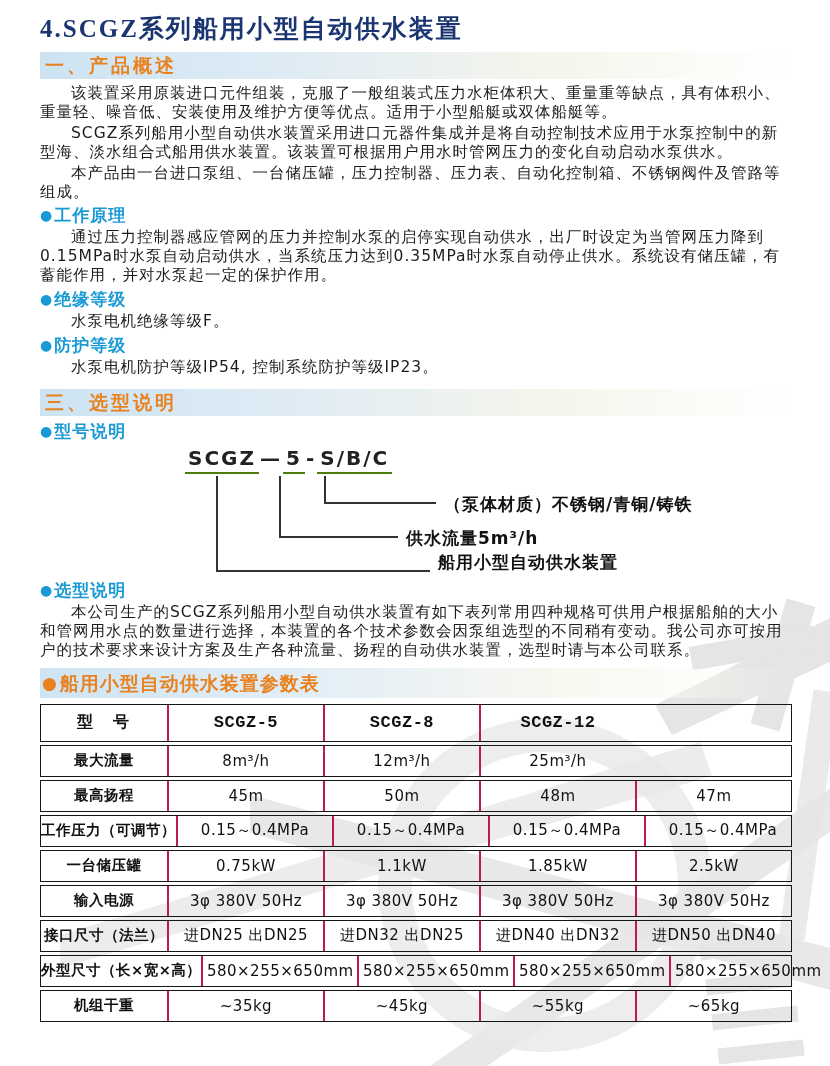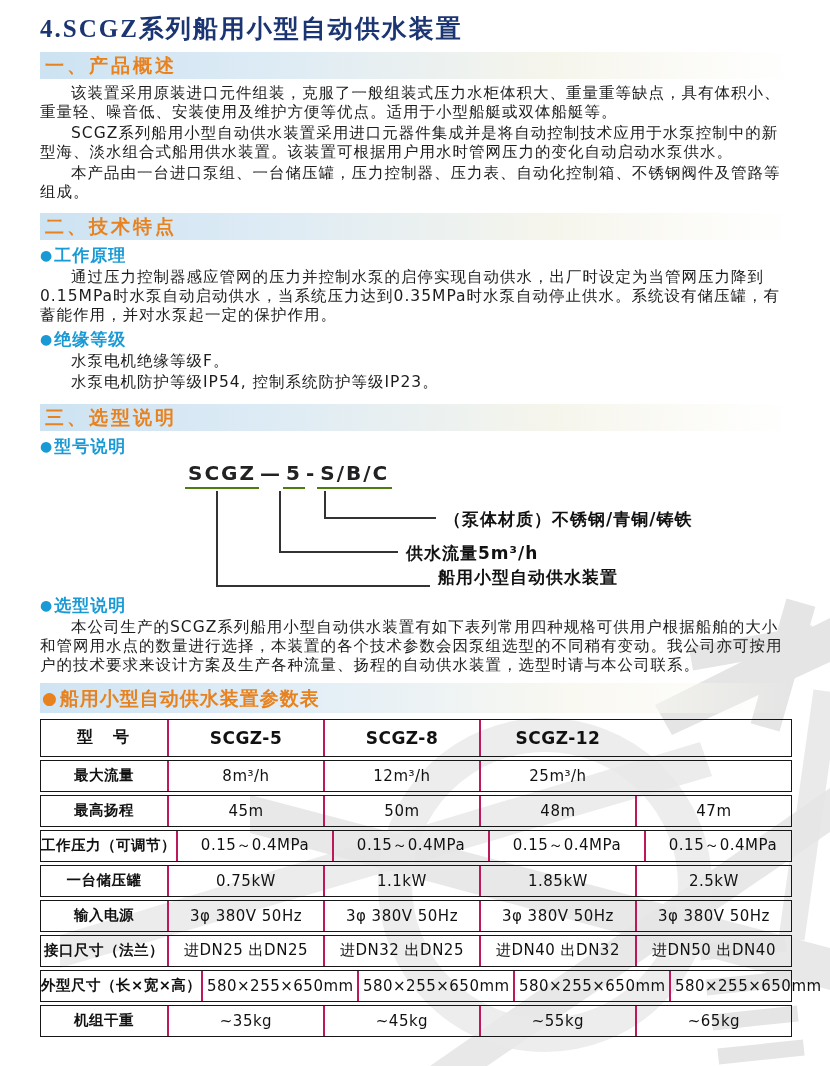--- a/index.html
+++ b/index.html
@@ -39,21 +39,21 @@
   .diagram{position:relative;height:132px;margin:2px 0 0 0;}
   .model{position:absolute;left:145px;top:2px;font-size:20px;font-weight:bold;color:#222;letter-spacing:2px;white-space:nowrap;}
   .model .seg{display:inline-block;border-bottom:2px solid #4d7c0f;padding:0 3px 2px 3px;}
   .model .dash{display:inline-block;padding:0 1px 2px 1px;}
   .dline{position:absolute;background:#333;}
   .callout{position:absolute;font-size:17px;font-weight:bold;color:#111;white-space:nowrap;letter-spacing:1px;}
 
   
   .ptable{margin-top:4px;}
   .trow{display:flex;border:1px solid #161616;margin-top:3px;background:transparent;}
-  .trow:first-child{margin-top:0;}
+  .trow:first-child{margin-top:0;font-family:Liberation Mono, monospace;}
   .tcell{
     flex:0 0 20.8%;box-sizing:border-box;border-left:2px solid #be185d;
     display:flex;align-items:center;justify-content:center;
     height:30px;font-size:15px;color:#111;letter-spacing:0.5px;white-space:nowrap;
   }
   .tcell:first-child{flex:0 0 16.8%;border-left:none;font-weight:bold;font-size:14.5px;}
   .thead .tcell{height:36px;font-weight:bold;font-size:17px;}
   .thead .tcell:first-child{font-size:16px;letter-spacing:2px;}
 </style>
 </head>
@@ -80,34 +80,34 @@
 
   <h1 class="page-title">4.SCGZ系列船用小型自动供水装置</h1>
 
   <div class="sec-bar first">
     <span>一、产品概述</span>
   </div>
   <p class="body">该装置采用原装进口元件组装，克服了一般组装式压力水柜体积大、重量重等缺点，具有体积小、重量轻、噪音低、安装使用及维护方便等优点。适用于小型船艇或双体船艇等。</p>
   <p class="body">SCGZ系列船用小型自动供水装置采用进口元器件集成并是将自动控制技术应用于水泵控制中的新型海、淡水组合式船用供水装置。该装置可根据用户用水时管网压力的变化自动启动水泵供水。</p>
   <p class="body">本产品由一台进口泵组、一台储压罐，压力控制器、压力表、自动化控制箱、不锈钢阀件及管路等组成。</p>
 
-  <div class="sec-bar">
-    <span>二、技术特点</span>
-  </div>
 
   <div class="sub-head">
     <span class="dot">●</span><span>工作原理</span>
   </div>
   <p class="body">通过压力控制器感应管网的压力并控制水泵的启停实现自动供水，出厂时设定为当管网压力降到0.15MPa时水泵自动启动供水，当系统压力达到0.35MPa时水泵自动停止供水。系统设有储压罐，有蓄能作用，并对水泵起一定的保护作用。</p>
 
   <div class="sub-head">
     <span class="dot">●</span><span>绝缘等级</span>
   </div>
   <p class="body">水泵电机绝缘等级F。</p>
 
+  <div class="sub-head">
+    <span class="dot">●</span><span>防护等级</span>
+  </div>
   <p class="body">水泵电机防护等级IP54, 控制系统防护等级IP23。</p>
 
   <div class="sec-bar">
     <span>三、选型说明</span>
   </div>
 
   <div class="sub-head">
     <span class="dot">●</span><span>型号说明</span>
   </div>
 

